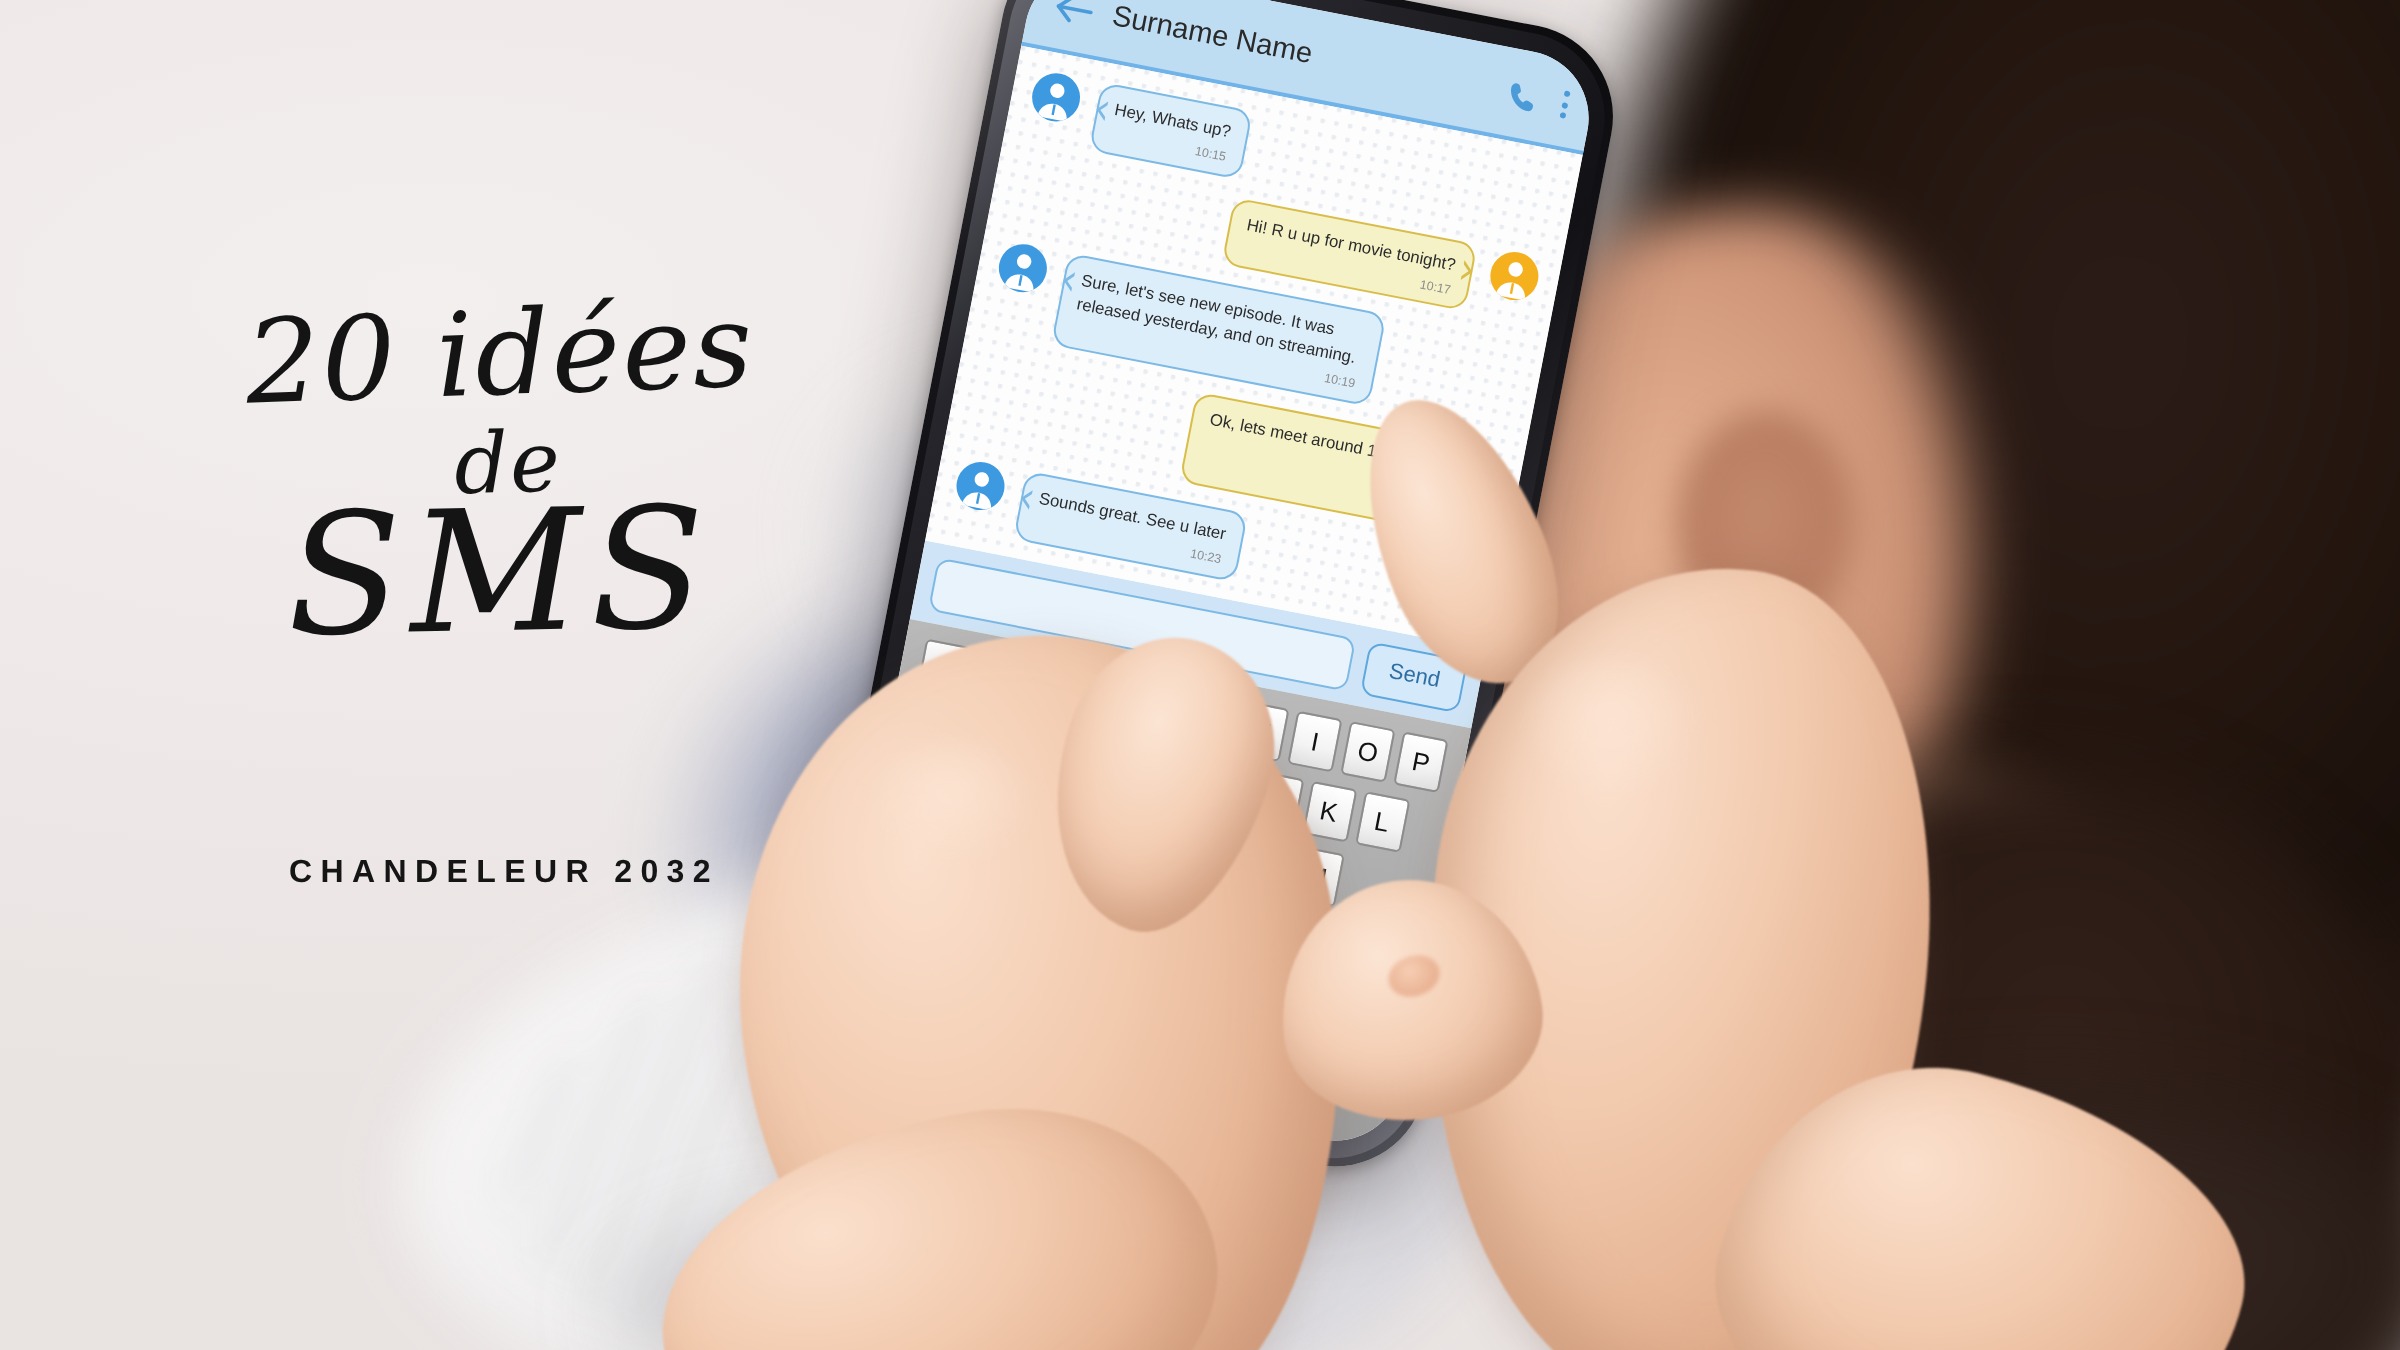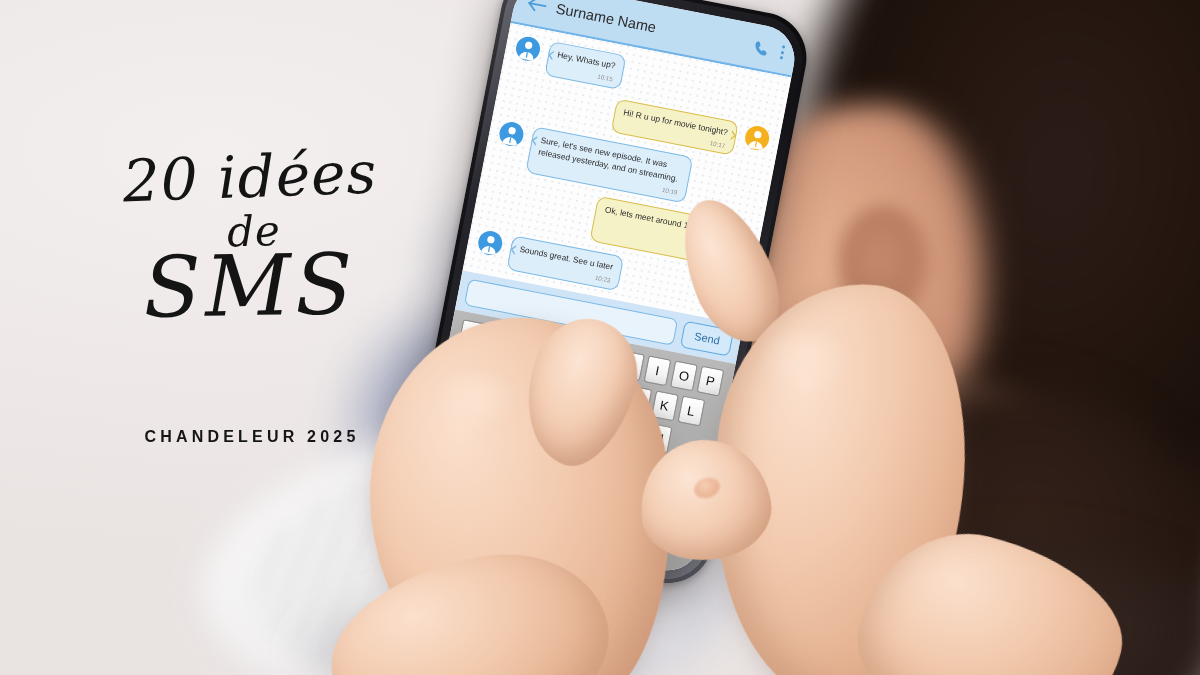--- a/index.html
+++ b/index.html
@@ -307,21 +307,21 @@
   <div class="woman-ear"></div>
   <div class="woman-neck"></div>
   <div class="woman-hair2"></div>
   <div class="woman-shoulder"></div>
 
   <div class="headline">
     <span class="script line1">20 idées</span>
     <span class="script line2">de</span>
     <span class="script line3">SMS</span>
   </div>
-  <div class="kicker">CHANDELEUR 2025</div>
+  <div class="kicker">CHANDELEUR 2032</div>
 
   <div class="phone-wrap">
     <div class="phone-body"></div>
     <div class="phone-rim"></div>
     <div class="phone-screen">
       <div class="screen-col">
 
         <div class="chat-header">
           <span class="back-arrow">
             <svg viewBox="0 0 22 18" width="22" height="18" aria-hidden="true">

